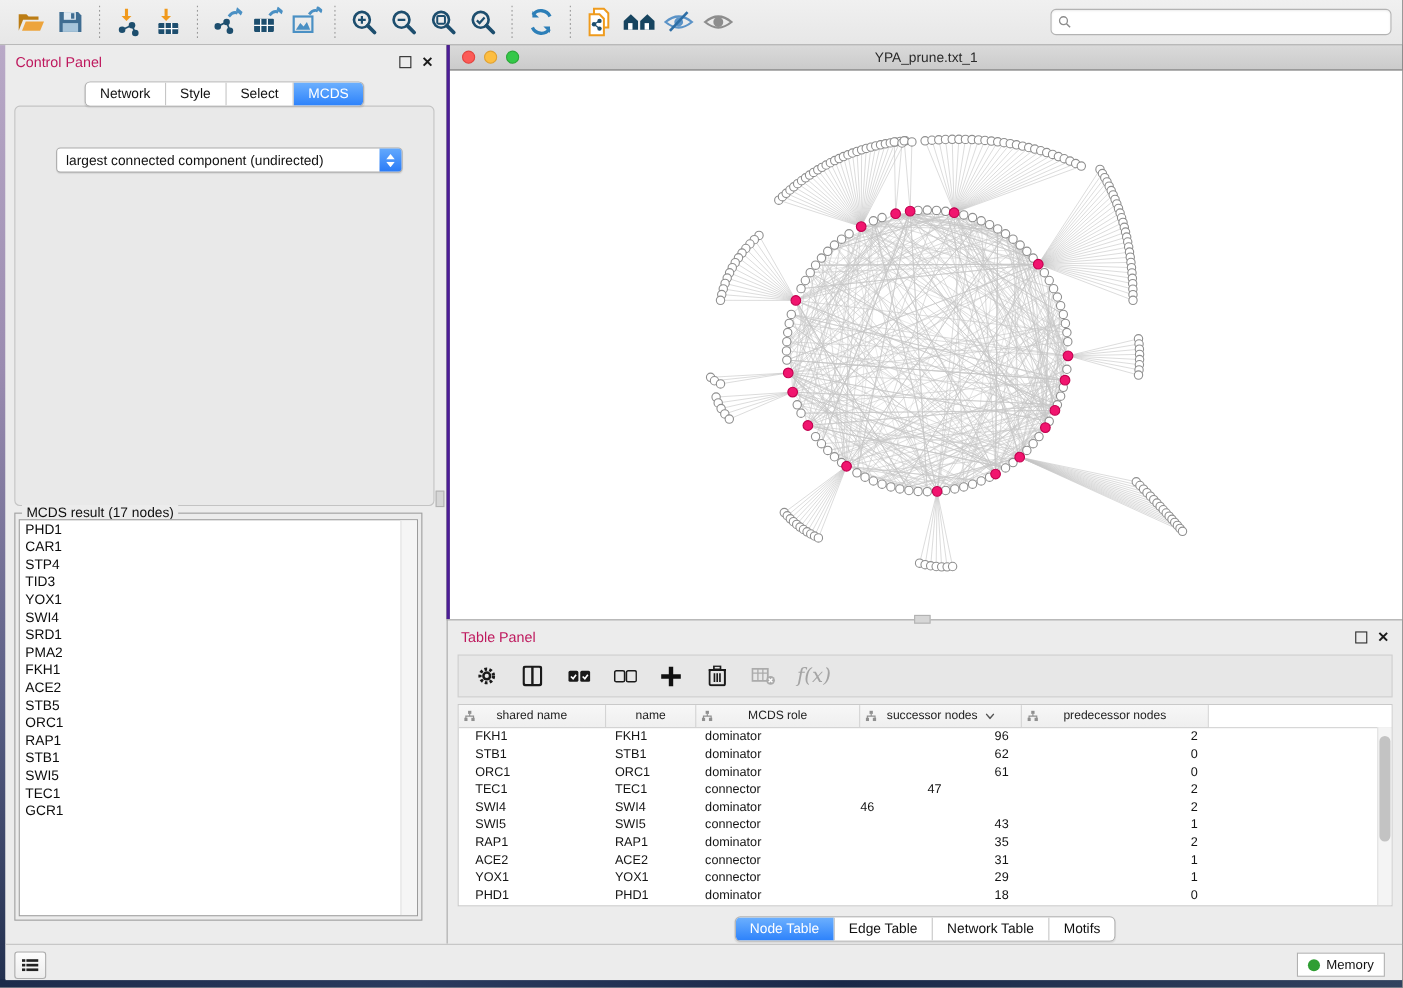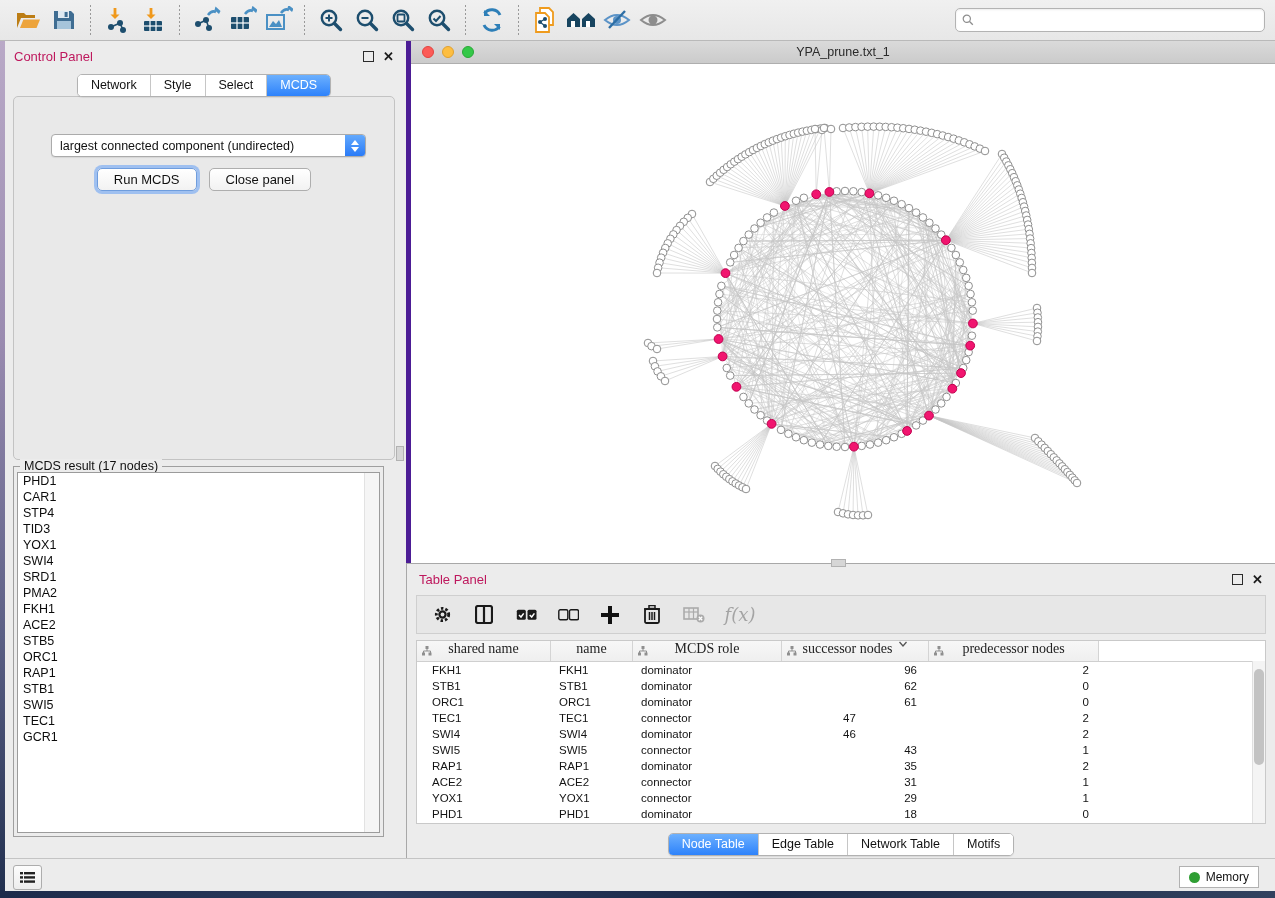--- a/index.html
+++ b/index.html
@@ -32,39 +32,39 @@
   .dd-step{width:20px;align-self:stretch;background:linear-gradient(#63a9fd,#2a7bf7);border-radius:0 3px 3px 0;display:flex;flex-direction:column;align-items:center;justify-content:center;gap:2px;}
   .btnrow{position:absolute;left:0;top:71px;width:100%;display:flex;justify-content:center;gap:12px;}
   .mac-btn{height:23px;padding:0 16px;background:linear-gradient(#ffffff,#f2f2f2);border:1px solid #aeaeae;border-radius:5px;font-size:13px;display:flex;align-items:center;box-sizing:border-box;}
   .mac-btn.focus{box-shadow:0 0 0 3px rgba(110,165,245,.6);border-color:#6f9ddd;}
   .fieldset{position:absolute;left:8px;top:425px;width:371px;height:371px;border:1px solid #9f9f9f;box-sizing:border-box;}
   .legend{position:absolute;top:-8px;left:6px;background:#ececec;padding:0 4px;font-size:12.5px;color:#101010;}
   .listbox{position:absolute;left:3px;top:5px;right:3px;bottom:3px;background:#fff;border:1px solid #9b9b9b;overflow:hidden;}
   .listbox .sb{position:absolute;top:0;right:0;width:14px;height:100%;background:#f5f5f5;border-left:1px solid #e2e2e2;}
   .li{font-size:12.5px;line-height:16px;padding-left:5px;color:#0c0c0c;}
   
-  .netwin{position:absolute;left:406px;top:41px;width:869px;height:522px;border-left:5px solid #4c1d95;box-sizing:border-box;background:#404040;}
+  .netwin{position:absolute;left:406px;top:41px;width:869px;height:522px;border-left:3px solid #4c1d95;box-sizing:border-box;background:#404040;}
   .nw-title{height:22px;background:linear-gradient(#dadada,#cbcbcb);border-bottom:1px solid #aeaeae;position:relative;display:flex;align-items:center;justify-content:center;}
   .nw-title .tl{position:absolute;left:11px;display:flex;gap:8px;}
   .dot{width:12px;height:12px;border-radius:50%;}
   .dot.red{background:#fc5b57;border:1px solid #e2443f;box-sizing:border-box;}
   .dot.yel{background:#fdbe41;border:1px solid #e0a131;box-sizing:border-box;}
   .dot.grn{background:#34c848;border:1px solid #2aa838;box-sizing:border-box;}
   .nw-name{font-size:12.5px;color:#2a2a2a;}
   .nw-canvas{width:869px;height:499px;background:#fff;}
   .vgrip{position:absolute;left:396px;top:446px;width:8px;height:15px;background:#d6d6d6;border:1px solid #b2b2b2;box-sizing:border-box;}
   .hgrip{position:absolute;left:831px;top:559px;width:15px;height:8px;background:#d6d6d6;border:1px solid #b2b2b2;box-sizing:border-box;z-index:5;}
   
   .tpanel{position:absolute;left:406px;top:563px;width:869px;height:295px;background:#ececec;border-left:1px solid #a8a8a8;border-top:1px solid #a8a8a8;box-sizing:border-box;}
   .tp-toolbar{position:absolute;left:9px;top:31px;right:9px;height:39px;background:#e7e7e7;border:1px solid #cfcfcf;display:flex;align-items:center;padding-left:12px;gap:16px;box-sizing:border-box;}
   .tpi{display:flex;align-items:center;justify-content:center;width:26px;height:26px;}
   .fx{font-family:"DejaVu Serif",serif;font-style:italic;font-size:18px;color:#a4a4a4;}
   .twrap{position:absolute;left:9px;top:76px;right:9px;height:184px;background:#fff;border:1px solid #c9c9c9;box-sizing:border-box;overflow:hidden;}
   .thead{display:flex;height:20px;background:linear-gradient(#f7f7f7,#efefef);border-bottom:1px solid #cfcfcf;}
-  .th{position:relative;display:flex;align-items:flex-start;justify-content:center;font-size:14px;color:#222;border-right:1px solid #d4d4d4;box-sizing:border-box;font-family:Liberation Serif, serif;}
+  .th{position:relative;display:flex;align-items:center;justify-content:center;font-size:11px;color:#222;border-right:1px solid #d4d4d4;box-sizing:border-box;}
   .th .hicon{position:absolute;left:5px;top:5px;}
   .trow{display:flex;height:16px;}
   .td{font-size:11.5px;line-height:16px;box-sizing:border-box;white-space:nowrap;overflow:hidden;color:#141414;}
   .tsb{position:absolute;right:0;top:20px;bottom:0;width:12px;background:#f4f4f4;border-left:1px solid #e0e0e0;}
   .tsb .thumb{position:absolute;left:1px;right:1px;top:8px;height:96px;background:#c3c3c3;border-radius:5px;}
   .ttabs{position:absolute;left:0;top:269px;width:100%;text-align:center;}
   
   .status{position:absolute;left:5px;right:0;top:858px;height:32px;background:#ececec;border-top:1px solid #c4c4c4;}
   .stat-left{position:absolute;left:8px;top:6px;width:27px;height:23px;background:linear-gradient(#fdfdfd,#ededed);border:1px solid #adadad;border-radius:3px;display:flex;align-items:center;justify-content:center;}
   .memory{position:absolute;right:16px;top:7px;height:22px;background:#fff;border:1px solid #b1b1b1;display:flex;align-items:center;gap:6px;padding:0 9px;font-size:12px;box-sizing:border-box;}
@@ -264,24 +264,20 @@
       <div class="dropdown">
         <span class="dd-text">largest connected component (undirected)</span>
         <span class="dd-step">
           <svg width="8" height="5" viewBox="0 0 8 5">
               <path d="M4 0L8 5H0z" fill="#fff"></path>
             </svg>
           <svg width="8" height="5" viewBox="0 0 8 5">
               <path d="M4 5L0 0h8z" fill="#fff"></path>
             </svg>
         </span>
-      </div>
-      <div class="btnrow">
-        <span class="mac-btn focus">Run MCDS</span>
-        <span class="mac-btn">Close panel</span>
       </div>
     </div>
     <div class="fieldset">
       <span class="legend">MCDS result (17 nodes)</span>
       <div class="listbox">
         <div id="mcds-list">
             <div class="li">PHD1</div>
             <div class="li">CAR1</div>
             <div class="li">STP4</div>
             <div class="li">TID3</div>
@@ -1242,21 +1238,21 @@
             <div class="td" style="width: 134px; padding-left: 15px;">TEC1</div>
             <div class="td" style="width: 82px; padding-left: 8px;">TEC1</div>
             <div class="td" style="width: 149px; padding-left: 8px;">connector</div>
             <div class="td" style="width: 147px; text-align: center; padding-right: 12px;">47</div>
             <div class="td" style="width: 170px; text-align: right; padding-right: 10px;">2</div>
           </div>
           <div class="trow">
             <div class="td" style="width: 134px; padding-left: 15px;">SWI4</div>
             <div class="td" style="width: 82px; padding-left: 8px;">SWI4</div>
             <div class="td" style="width: 149px; padding-left: 8px;">dominator</div>
-            <div class="td" style="width: 147px; text-align: center; padding-right: 12px;">46</div>
+            <div class="td" style="width: 147px; text-align: left; padding-right: 12px;">46</div>
             <div class="td" style="width: 170px; text-align: right; padding-right: 10px;">2</div>
           </div>
           <div class="trow">
             <div class="td" style="width: 134px; padding-left: 15px;">SWI5</div>
             <div class="td" style="width: 82px; padding-left: 8px;">SWI5</div>
             <div class="td" style="width: 149px; padding-left: 8px;">connector</div>
             <div class="td" style="width: 147px; text-align: right; padding-right: 12px;">43</div>
             <div class="td" style="width: 170px; text-align: right; padding-right: 10px;">1</div>
           </div>
           <div class="trow">

